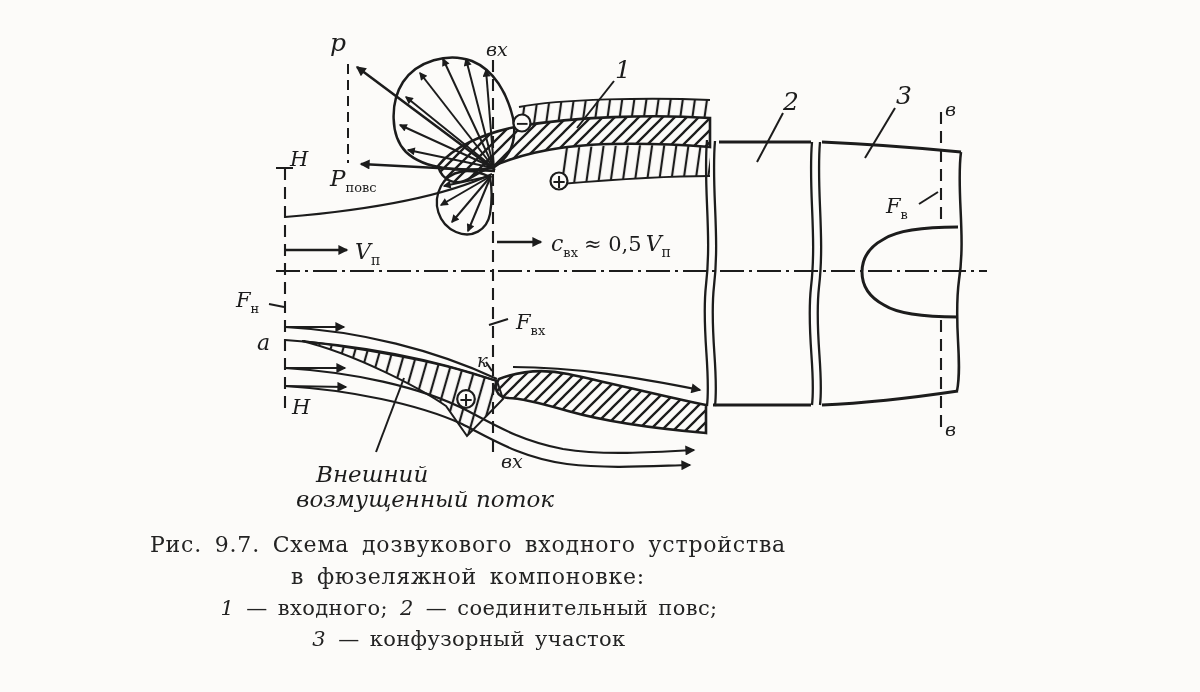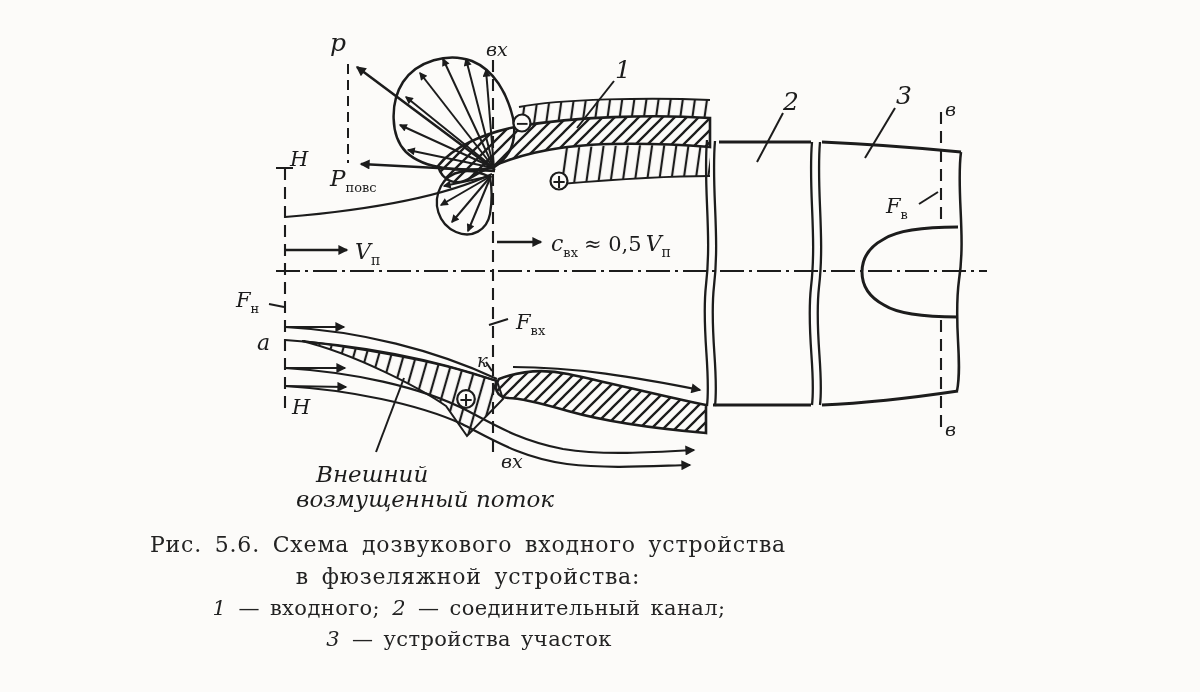--- a/index.html
+++ b/index.html
@@ -205,18 +205,18 @@
 
   <text x="615" y="78" class="lbl-i" font-size="25">1</text>
   <text x="783" y="110" class="lbl-i" font-size="25">2</text>
   <text x="896" y="104" class="lbl-i" font-size="25">3</text>
 
   <text x="316" y="482" class="lbl-i" font-size="23">Внешний</text>
   <text x="296" y="507" class="lbl-i" font-size="23">возмущенный поток</text>
 </svg>
 
 <div class="caption">
-  <div class="cap-title">Рис. 5.6. Схема дозвукового входного устройства</div>
-  <div class="cap-title">в фюзеляжной устройства:</div>
-  <div class="cap-legend"><span class="cap-num">1</span><span> — входного; </span><span class="cap-num">2</span><span> — соединительный канал;</span></div>
-  <div class="cap-legend"><span class="cap-num">3</span><span> — устройства участок</span></div>
+  <div class="cap-title">Рис. 9.7. Схема дозвукового входного устройства</div>
+  <div class="cap-title">в фюзеляжной компоновке:</div>
+  <div class="cap-legend"><span class="cap-num">1</span><span> — входного; </span><span class="cap-num">2</span><span> — соединительный повс;</span></div>
+  <div class="cap-legend"><span class="cap-num">3</span><span> — конфузорный участок</span></div>
 </div>
 </div>
 
 </body></html>

